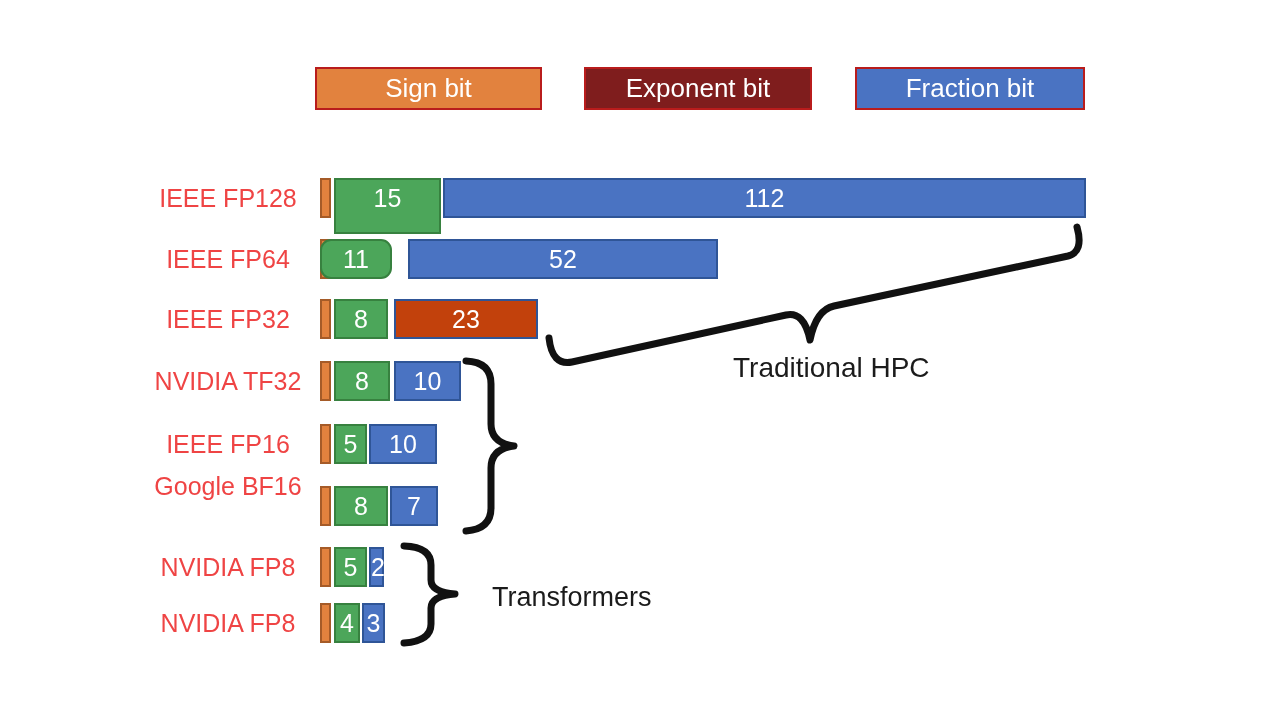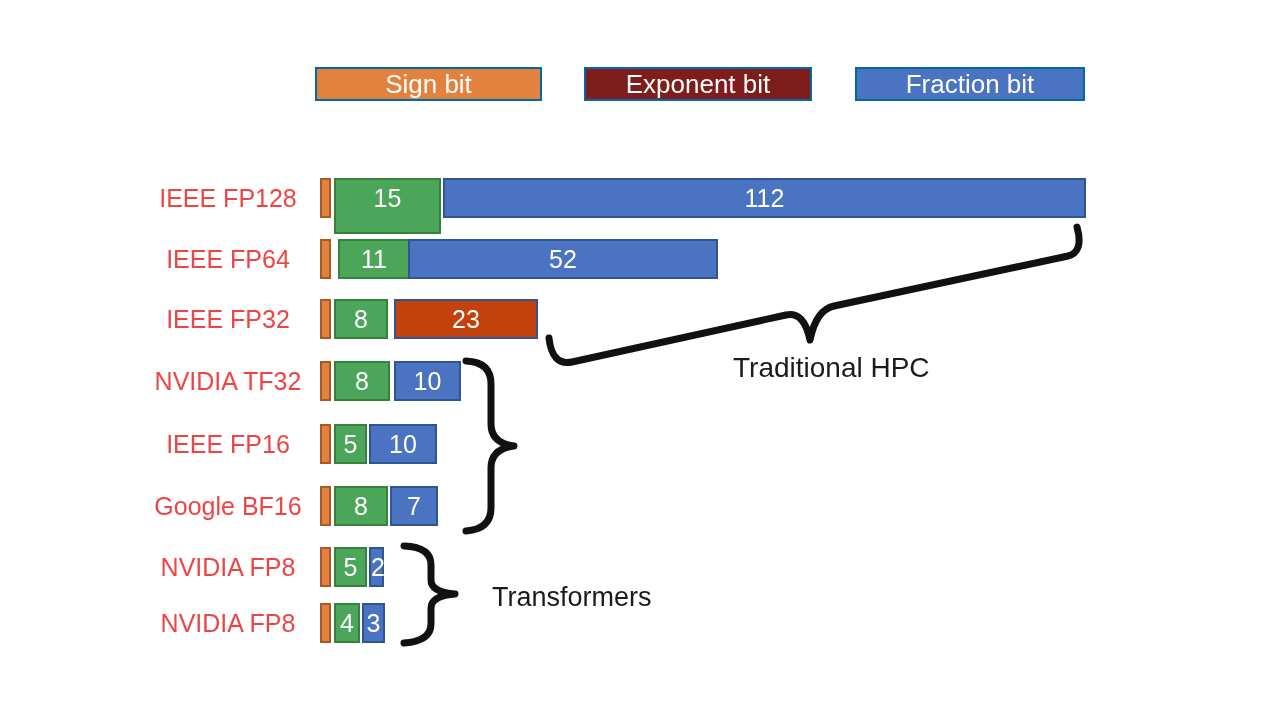--- a/index.html
+++ b/index.html
@@ -1,22 +1,22 @@
 <!DOCTYPE html>
 <html><head>
 <meta charset="utf-8">
 <style>
   html,body{margin:0;padding:0;background:#fff;}
   #canvas{
     position:relative;width:1280px;height:720px;background:#ffffff;
     font-family:"Liberation Sans", sans-serif;overflow:hidden;
   }
   .legend-box{
-    position:absolute;top:67px;height:34px;box-sizing:border-box;
-    border:2px solid #0369a1;display:flex;align-items:center;justify-content:center;
+    position:absolute;top:67px;height:43px;box-sizing:border-box;
+    border:2px solid #b91c1c;display:flex;align-items:center;justify-content:center;
     color:#fff;font-size:26px;
   }
   .row-label{
     position:absolute;left:140px;width:176px;height:40px;line-height:40px;
     text-align:center;font-size:25px;color:#ef4444;white-space:nowrap;
   }
   .seg{
     position:absolute;height:40px;box-sizing:border-box;line-height:37px;
     text-align:center;color:#fff;font-size:25px;overflow:visible;
   }
@@ -42,35 +42,35 @@
       <div class="legend-box" style="left: 855px; width: 230px; background: rgb(74, 115, 194);">Fraction bit</div>
     </div>
 
   <div id="rows">
       <div class="row-label" style="top: 178px;">IEEE FP128</div>
       <div class="seg sign" style="left: 320px; top: 178px; width: 11px; height: 40px; background: rgb(226, 130, 62);"></div>
       <div class="seg exp" style="left: 334px; top: 178px; width: 107px; height: 56px; background: rgb(76, 166, 90);">15</div>
       <div class="seg frac" style="left: 443px; top: 178px; width: 643px; height: 40px; background: rgb(74, 115, 194);">112</div>
       <div class="row-label" style="top: 239px;">IEEE FP64</div>
       <div class="seg sign" style="left: 320px; top: 239px; width: 11px; height: 40px; background: rgb(226, 130, 62);"></div>
-      <div class="seg exp" style="left: 338px; top: 239px; width: 72px; height: 40px; background: rgb(76, 166, 90);">11</div>
+      <div class="seg exp" style="left: 320px; top: 239px; width: 72px; height: 40px; background: rgb(76, 166, 90); border-radius: 11px;">11</div>
       <div class="seg frac" style="left: 408px; top: 239px; width: 310px; height: 40px; background: rgb(74, 115, 194);">52</div>
       <div class="row-label" style="top: 299px;">IEEE FP32</div>
       <div class="seg sign" style="left: 320px; top: 299px; width: 11px; height: 40px; background: rgb(226, 130, 62);"></div>
       <div class="seg exp" style="left: 334px; top: 299px; width: 54px; height: 40px; background: rgb(76, 166, 90);">8</div>
       <div class="seg frac" style="left: 394px; top: 299px; width: 144px; height: 40px; background: #c2410c;">23</div>
       <div class="row-label" style="top: 361px;">NVIDIA TF32</div>
       <div class="seg sign" style="left: 320px; top: 361px; width: 11px; height: 40px; background: rgb(226, 130, 62);"></div>
       <div class="seg exp" style="left: 334px; top: 361px; width: 56px; height: 40px; background: rgb(76, 166, 90);">8</div>
       <div class="seg frac" style="left: 394px; top: 361px; width: 67px; height: 40px; background: rgb(74, 115, 194);">10</div>
       <div class="row-label" style="top: 424px;">IEEE FP16</div>
       <div class="seg sign" style="left: 320px; top: 424px; width: 11px; height: 40px; background: rgb(226, 130, 62);"></div>
       <div class="seg exp" style="left: 334px; top: 424px; width: 33px; height: 40px; background: rgb(76, 166, 90);">5</div>
       <div class="seg frac" style="left: 369px; top: 424px; width: 68px; height: 40px; background: rgb(74, 115, 194);">10</div>
-      <div class="row-label" style="top: 486px; text-align: center;">Google BF16</div>
+      <div class="row-label" style="top: 466px; text-align: center;">Google BF16</div>
       <div class="seg sign" style="left: 320px; top: 486px; width: 11px; height: 40px; background: rgb(226, 130, 62);"></div>
       <div class="seg exp" style="left: 334px; top: 486px; width: 54px; height: 40px; background: rgb(76, 166, 90);">8</div>
       <div class="seg frac" style="left: 390px; top: 486px; width: 48px; height: 40px; background: rgb(74, 115, 194);">7</div>
       <div class="row-label" style="top: 547px;">NVIDIA FP8</div>
       <div class="seg sign" style="left: 320px; top: 547px; width: 11px; height: 40px; background: rgb(226, 130, 62);"></div>
       <div class="seg exp" style="left: 334px; top: 547px; width: 33px; height: 40px; background: rgb(76, 166, 90);">5</div>
       <div class="seg frac" style="left: 369px; top: 547px; width: 15px; height: 40px; background: rgb(74, 115, 194);">2</div>
       <div class="row-label" style="top: 603px;">NVIDIA FP8</div>
       <div class="seg sign" style="left: 320px; top: 603px; width: 11px; height: 40px; background: rgb(226, 130, 62);"></div>
       <div class="seg exp" style="left: 334px; top: 603px; width: 26px; height: 40px; background: rgb(76, 166, 90);">4</div>

